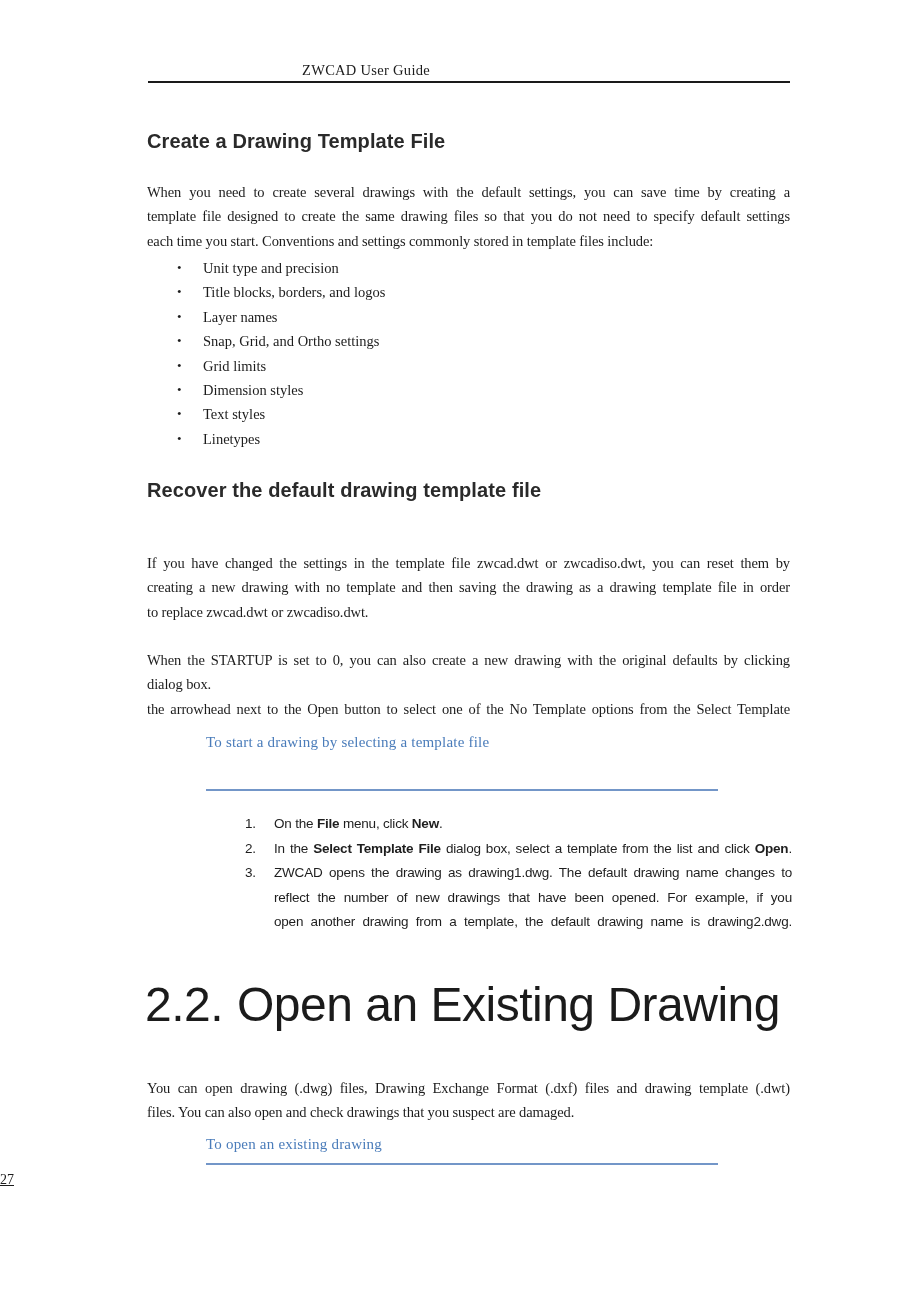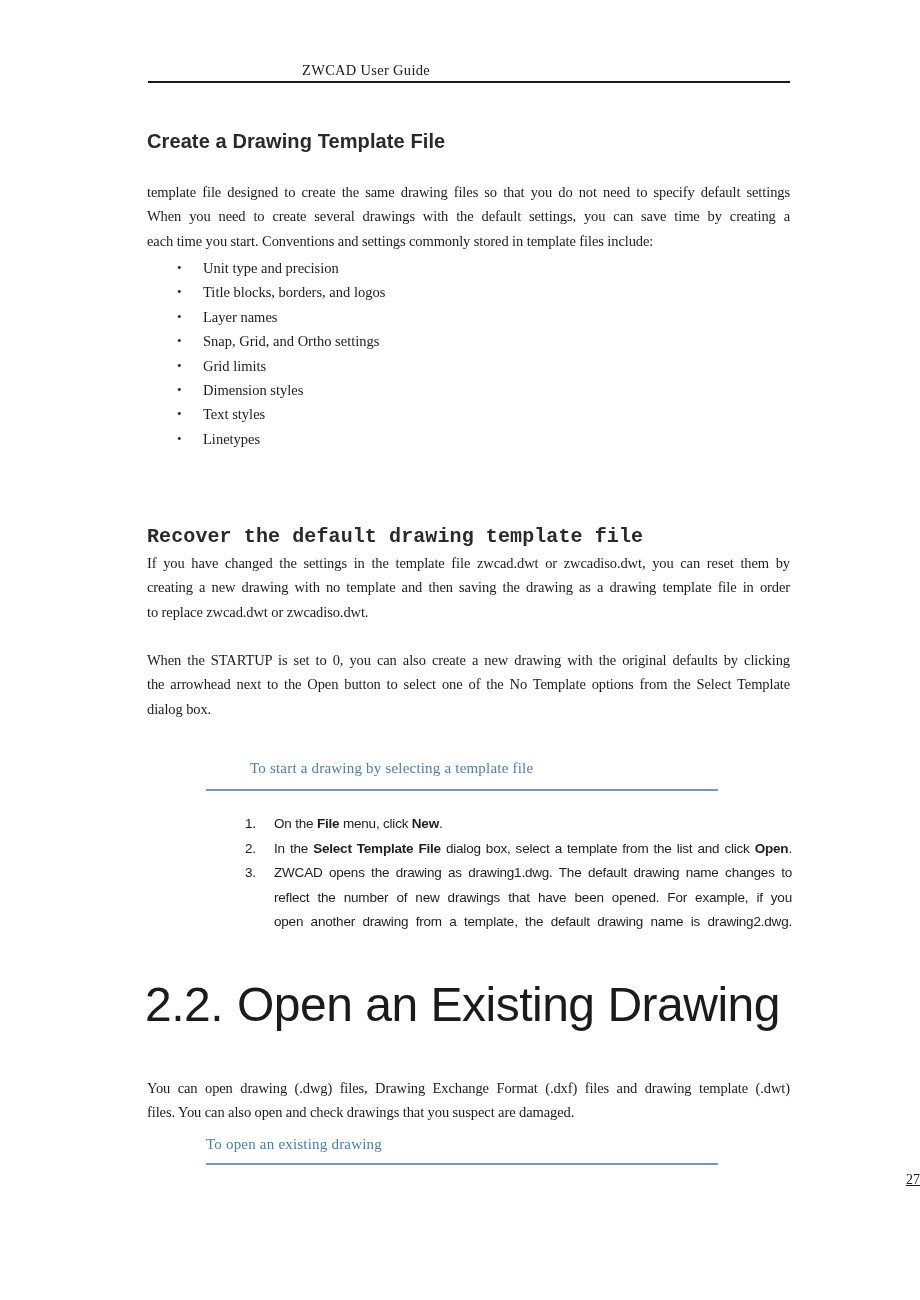--- a/index.html
+++ b/index.html
@@ -19,21 +19,21 @@
   .header-rule {
     position: absolute; top: 81px; left: 148px; width: 642px; height: 2px;
     background: #1a1a1a;
   }
   .h-sub {
     position: absolute; left: 147px;
     font-family: "Liberation Sans", sans-serif;
     font-size: 20px; font-weight: 600; color: #2a2a2a; letter-spacing: 0.1px;
   }
   #h-create { top: 130px; }
-  #h-recover { top: 525px; font-family: Liberation Mono, monospace; }
+  #h-recover { top: 479px; }
   .para {
     position: absolute; left: 147px; width: 643px;
     font-size: 14.5px; line-height: 24.4px; letter-spacing: -0.1px;
   }
   #para-intro   { top: 180px; }
   #para-recover { top: 551px; }
   #para-startup { top: 648px; }
   #para-open    { top: 1076px; }
   .ln { height: 24.4px; overflow: hidden; text-align: left; }
   .ln.j { text-align: justify; text-align-last: justify; }
@@ -41,21 +41,21 @@
     position: absolute; top: 256px; left: 147px; width: 643px;
     font-size: 14.5px; line-height: 24.4px;
   }
   .bullet-row { display: flex; }
   .bullet-marker { width: 26px; margin-left: 30px; font-size: 13px; }
   .proc-head {
     position: absolute; left: 206px;
     font-size: 15px; letter-spacing: 0.2px;
     color: var(--accent-text, #4a7cba);
   }
-  #proc1 { top: 760px; margin-left: 44px; }
+  #proc1 { top: 734px; }
   #proc2 { top: 1136px; text-align: right; }
   .proc-rule {
     position: absolute; left: 206px; width: 512px; height: 2px;
     background: var(--accent-rule, #7396c8);
   }
   #rule1 { top: 789px; }
   #rule2 { top: 1163px; }
   .steps {
     position: absolute; top: 812px; left: 245px; width: 547px;
     font-family: "Liberation Sans", sans-serif;
@@ -69,36 +69,36 @@
   .b { font-weight: 700; margin-top: 16px; }
   .chapter {
     position: absolute; top: 977px; left: 145px;
     font-family: "Liberation Sans", sans-serif;
     font-size: 48px; font-weight: 500; color: #1b1b1b; letter-spacing: -0.5px;
     white-space: nowrap;
   }
   .chapter-num { display: inline-block; width: 92px; }
   .page-num {
     position: absolute; top: 1172px; left: 0; width: 920px;
-    text-align: right; font-size: 14px; text-decoration: underline;
+    text-align: left; font-size: 14px; text-decoration: underline;
   }
 </style>
 </head>
 <body>
 
 <div class="page">
 
   <div class="header-title">ZWCAD User Guide</div>
   <div class="header-rule"></div>
 
   <div class="h-sub" id="h-create">Create a Drawing Template File</div>
 
   <div class="para" id="para-intro">
+      <div class="ln j">When you need to create several drawings with the default settings, you can save time by creating a</div>
       <div class="ln j">template file designed to create the same drawing files so that you do not need to specify default settings</div>
-      <div class="ln j">When you need to create several drawings with the default settings, you can save time by creating a</div>
       <div class="ln">each time you start. Conventions and settings commonly stored in template files include:</div>
     </div>
 
   <div class="bullets">
       <div class="bullet-row">
         <span class="bullet-marker">•</span>
         <span>Unit type and precision</span>
       </div>
       <div class="bullet-row">
         <span class="bullet-marker">•</span>
@@ -133,22 +133,22 @@
   <div class="h-sub" id="h-recover">Recover the default drawing template file</div>
 
   <div class="para" id="para-recover">
       <div class="ln j">If you have changed the settings in the template file zwcad.dwt or zwcadiso.dwt, you can reset them by</div>
       <div class="ln j">creating a new drawing with no template and then saving the drawing as a drawing template file in order</div>
       <div class="ln">to replace zwcad.dwt or zwcadiso.dwt.</div>
     </div>
 
   <div class="para" id="para-startup">
       <div class="ln j">When the STARTUP is set to 0, you can also create a new drawing with the original defaults by clicking</div>
+      <div class="ln">dialog box.</div>
       <div class="ln j">the arrowhead next to the Open button to select one of the No Template options from the Select Template</div>
-      <div class="ln">dialog box.</div>
     </div>
 
   <div class="proc-head" id="proc1">To start a drawing by selecting a template file</div>
   <div class="proc-rule" id="rule1"></div>
 
   <div class="steps">
       <div class="step-row">
         <span class="step-num">1.</span>
         <div class="step-body">
           <div class="ln"><span>On the </span><span class="b">File</span><span> menu, click </span><span class="b">New</span><span>.</span></div>

